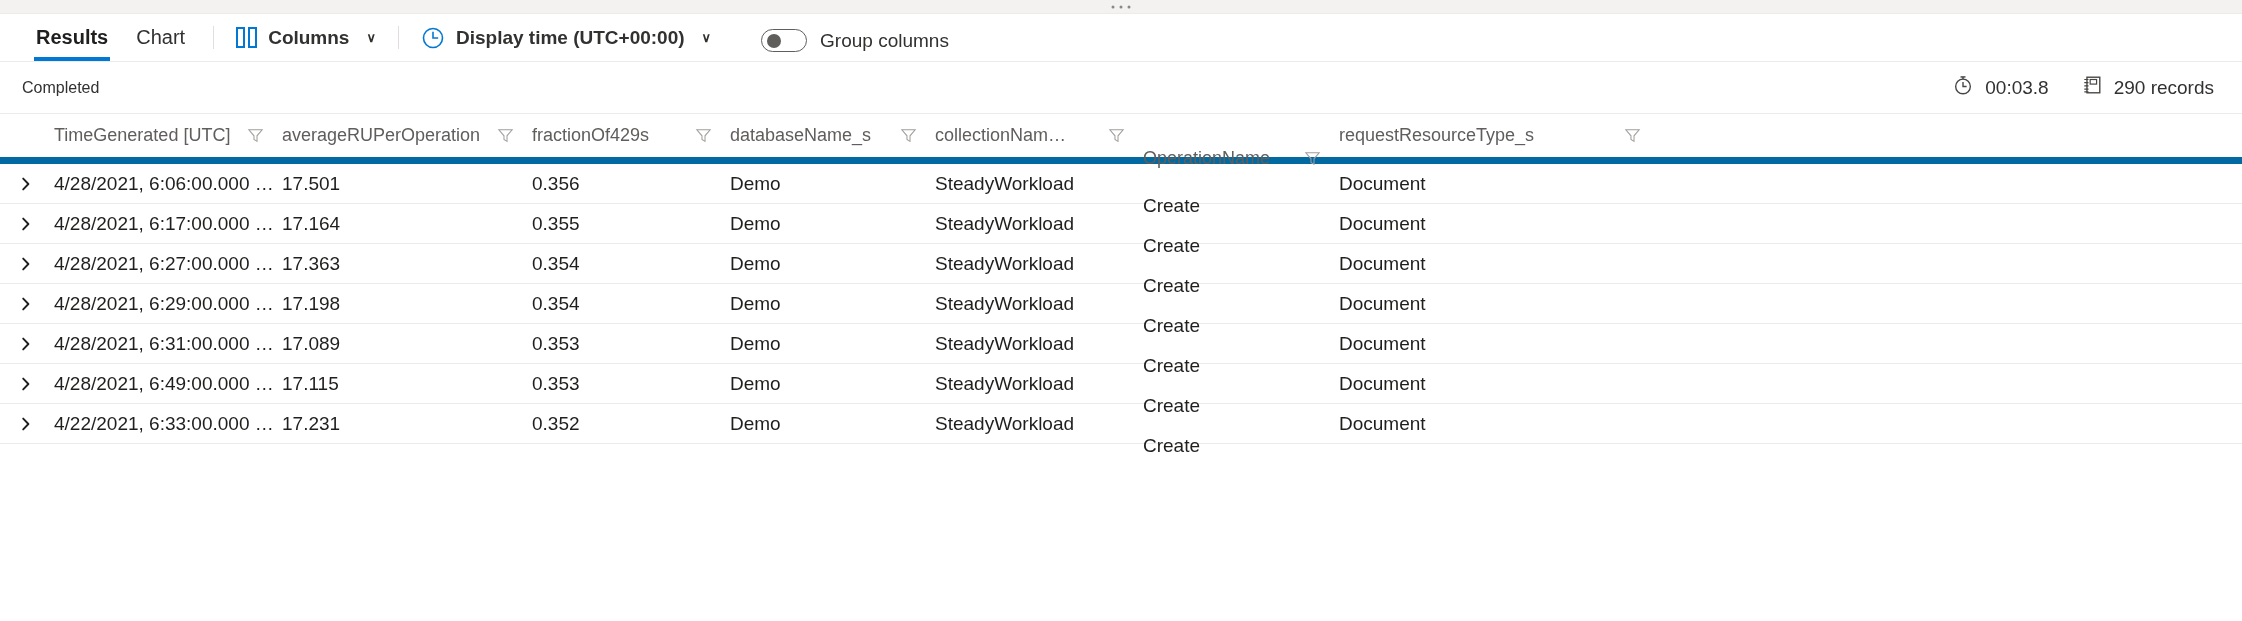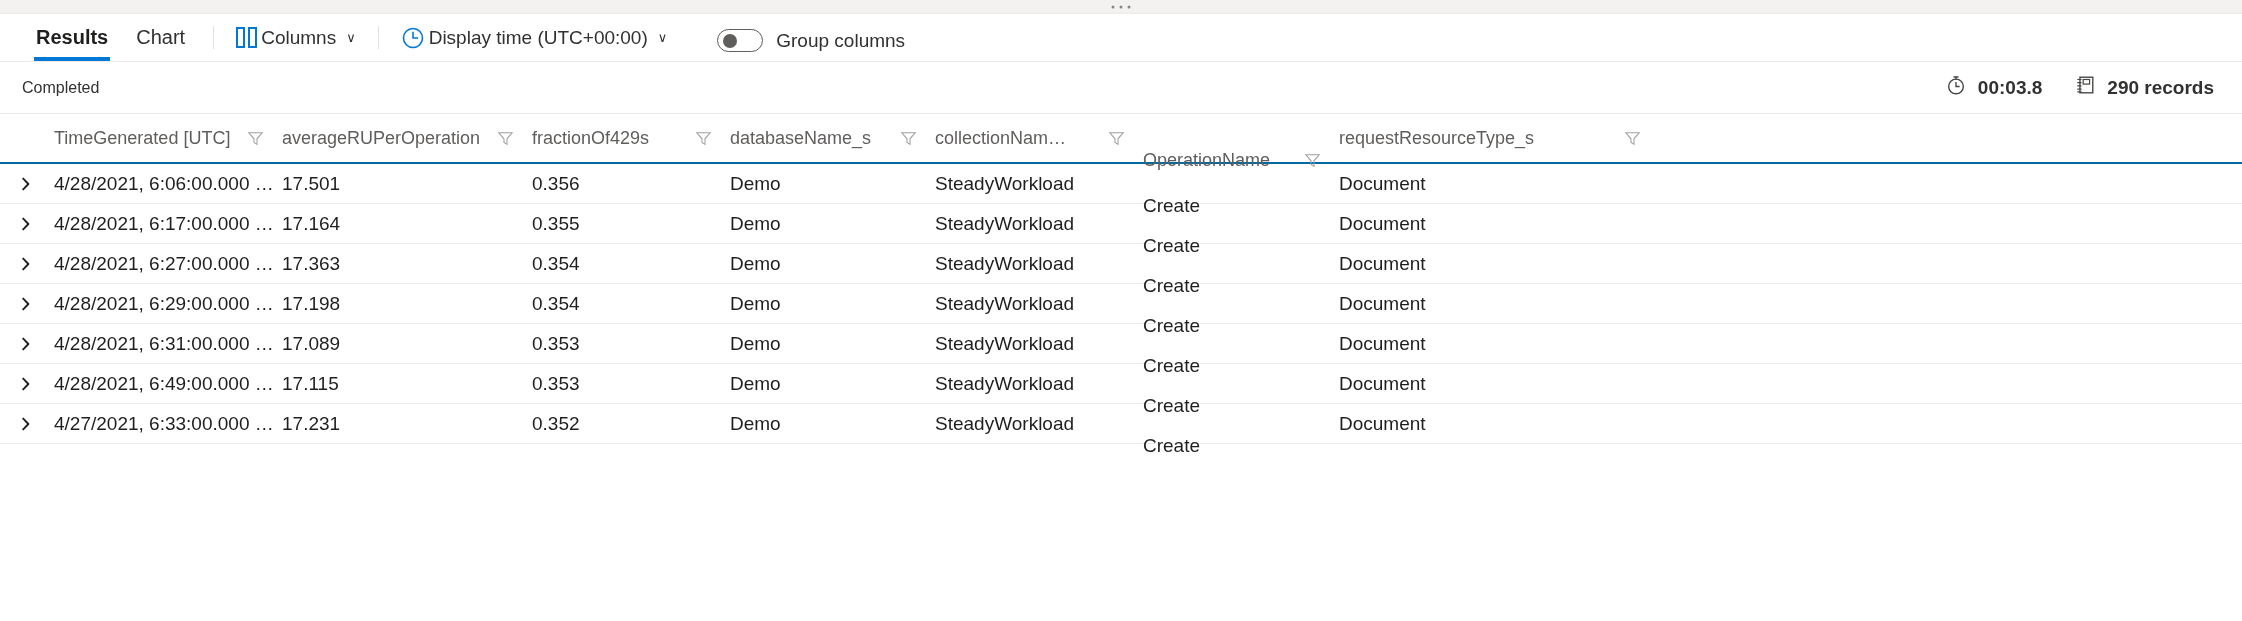--- a/index.html
+++ b/index.html
@@ -77,26 +77,27 @@
   }
   .tb-sep {
     width: 1px;
     background: #e1dfdd;
     margin: 12px 14px 12px 14px;
     flex: 0 0 auto;
   }
   .tb-btn {
     display: flex;
     align-items: center;
-    gap: 4px;
+    gap: 11px;
     padding: 0 8px;
     font-size: 19px;
     color: #323130;
     cursor: pointer;
     white-space: nowrap;
+    font-weight: bold;
   }
   .chev {
     font-size: 13px;
     color: #323130;
     margin-left: 6px;
     line-height: 1;
   }
   .icon-cols { display: flex; gap: 3px; }
   .icon-cols span {
     display: block;
@@ -149,38 +150,37 @@
     align-items: center;
     gap: 32px;
   }
   .status-metric {
     display: flex;
     align-items: center;
     gap: 11px;
     font-size: 19px;
     color: #323130;
     white-space: nowrap;
-    font-weight: bold;
   }
 
   
   .grid {
     flex: 1 1 auto;
     overflow: hidden;
     background: #ffffff;
   }
   .grid-row {
     display: flex;
     align-items: center;
     width: 100%;
     border-bottom: 1px solid #edebe9;
   }
   .grid-head {
     height: 50px;
-    border-bottom: 2px solid #0369a1;
+    border-bottom: 7px solid #0369a1;
   }
   .grid-body-row {
     height: 40px;
     cursor: default;
   }
   .cell-expander {
     width: 52px;
     flex: 0 0 52px;
     display: flex;
     align-items: center;
@@ -448,21 +448,21 @@
           <div class="cell c4">SteadyWorkload</div>
           <div class="cell c5">Create</div>
           <div class="cell c6">Document</div>
         </div>
         <div class="grid-row grid-body-row">
           <div class="cell-expander">
             <svg width="16" height="16" viewBox="0 0 16 16">
               <path d="M5.2 2.6 L10.4 8 L5.2 13.4" fill="none" stroke="#201f1e" stroke-width="1.9" stroke-linecap="round" stroke-linejoin="round"></path>
             </svg>
           </div>
-          <div class="cell c0">4/27/2021, 6:33:00.000 PM</div>
+          <div class="cell c0">4/22/2021, 6:33:00.000 PM</div>
           <div class="cell c1">17.231</div>
           <div class="cell c2">0.352</div>
           <div class="cell c3">Demo</div>
           <div class="cell c4">SteadyWorkload</div>
           <div class="cell c5">Create</div>
           <div class="cell c6">Document</div>
         </div>
       </div>
   </div>
 

